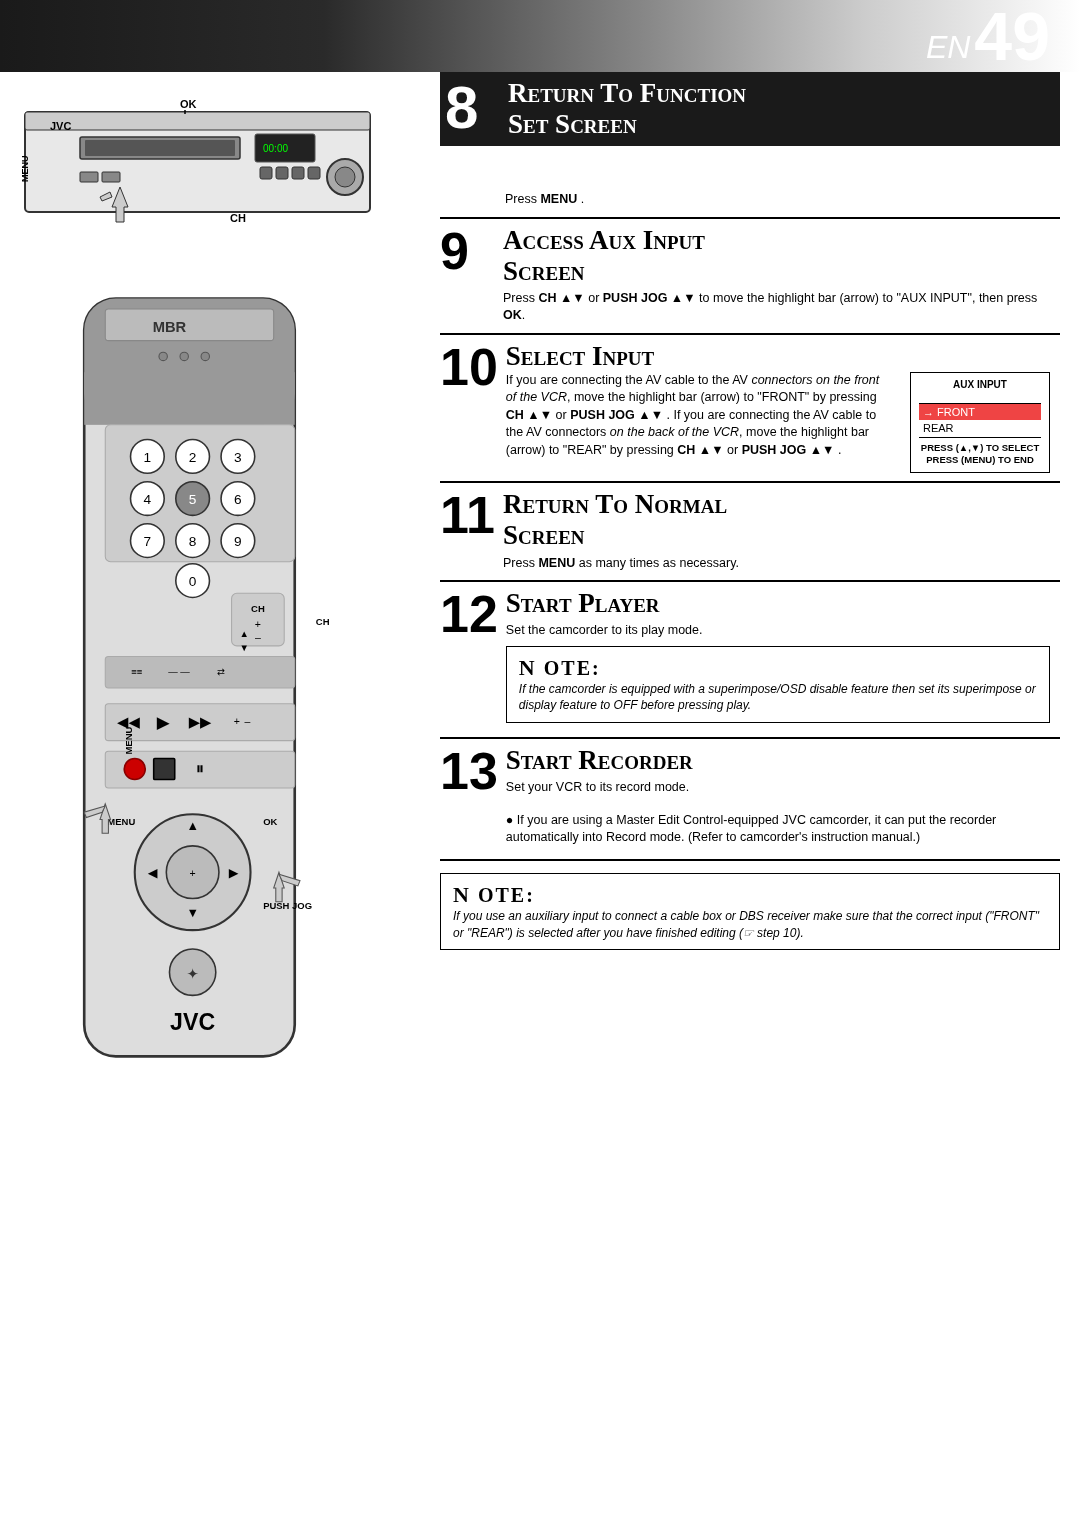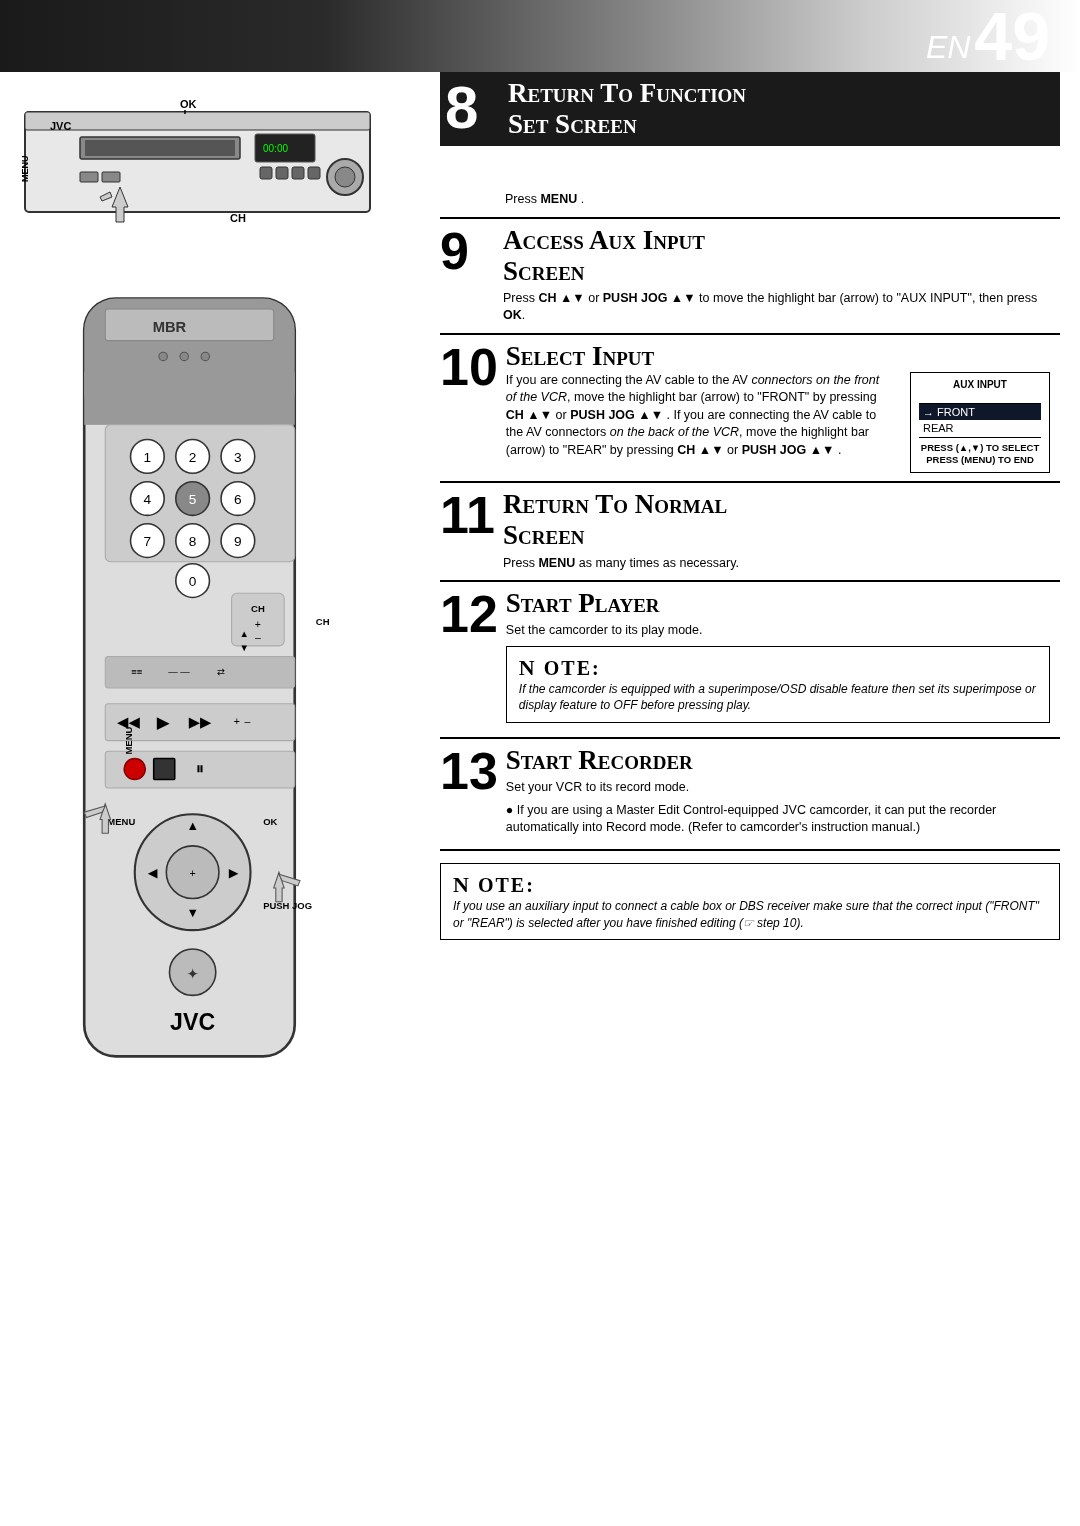--- a/index.html
+++ b/index.html
@@ -132,21 +132,21 @@
       font-weight: bold;
       text-align: center;
       border-bottom: 1px solid #000;
       padding-bottom: 13px;
     }
     .aux-input-option {
       font-size: 11px;
       padding: 2px 4px;
     }
     .aux-input-option.selected {
-      background: #0f172a;
+      background: #ef4444;
       color: #fff;
       display: inline-block;
       width: 100%;
     }
     .aux-input-option.normal {
       display: block;
       padding: 2px 4px;
     }
     .aux-input-footer {
       font-size: 9.5px;
@@ -417,21 +417,21 @@
       </div>
     </div>
   </div>
 
   <div style="border-bottom: 2px solid #000; padding: 6px 10px 12px 0;">
     <div style="display:flex; align-items:flex-start;">
       <span class="step-number">13</span>
       <div class="step-content">
         <div class="small-caps-title">Start Recorder</div>
         <div class="step-desc">Set your VCR to its record mode.</div>
-        <div class="step-desc" style="margin-top:5px;">● If you are using a Master Edit Control-equipped JVC camcorder, it can put the recorder automatically into Record mode. (Refer to camcorder's instruction manual.)</div>
+        <div class="step-desc" style="margin-top:15px;">● If you are using a Master Edit Control-equipped JVC camcorder, it can put the recorder automatically into Record mode. (Refer to camcorder's instruction manual.)</div>
       </div>
     </div>
   </div>
 
   <div class="bottom-note" style="margin-top:12px;">
     <div class="note-title"><span class="n-large">N</span> OTE:</div>
     <div class="note-text">If you use an auxiliary input to connect a cable box or DBS receiver make sure that the correct input ("FRONT" or "REAR") is selected after you have finished editing (☞ step 10).</div>
   </div>
 </div>
 

